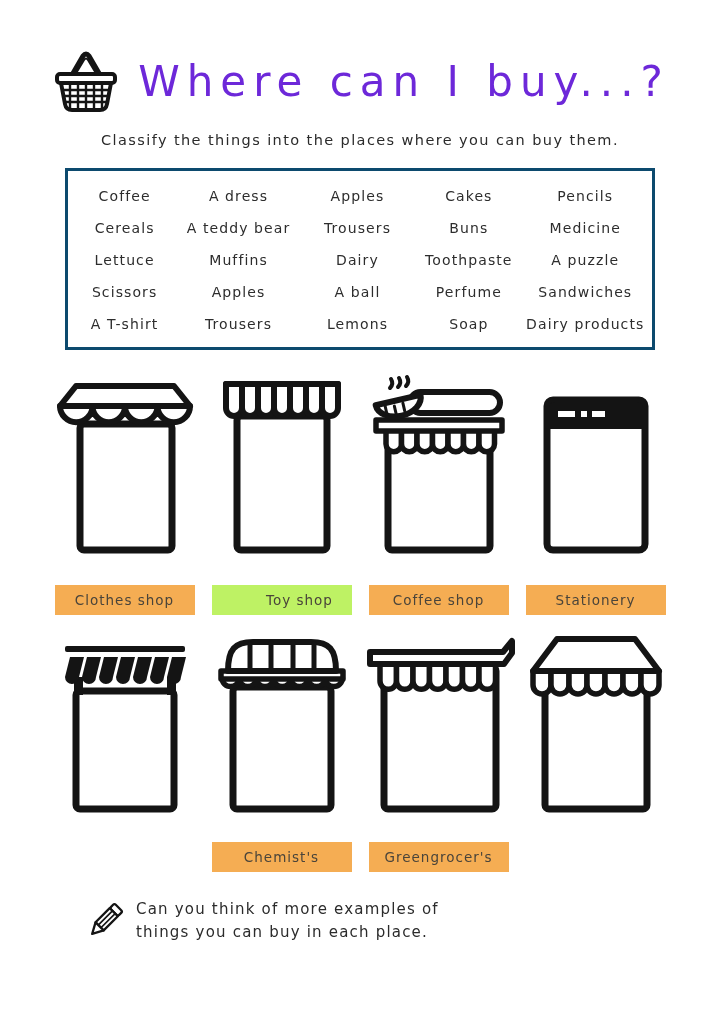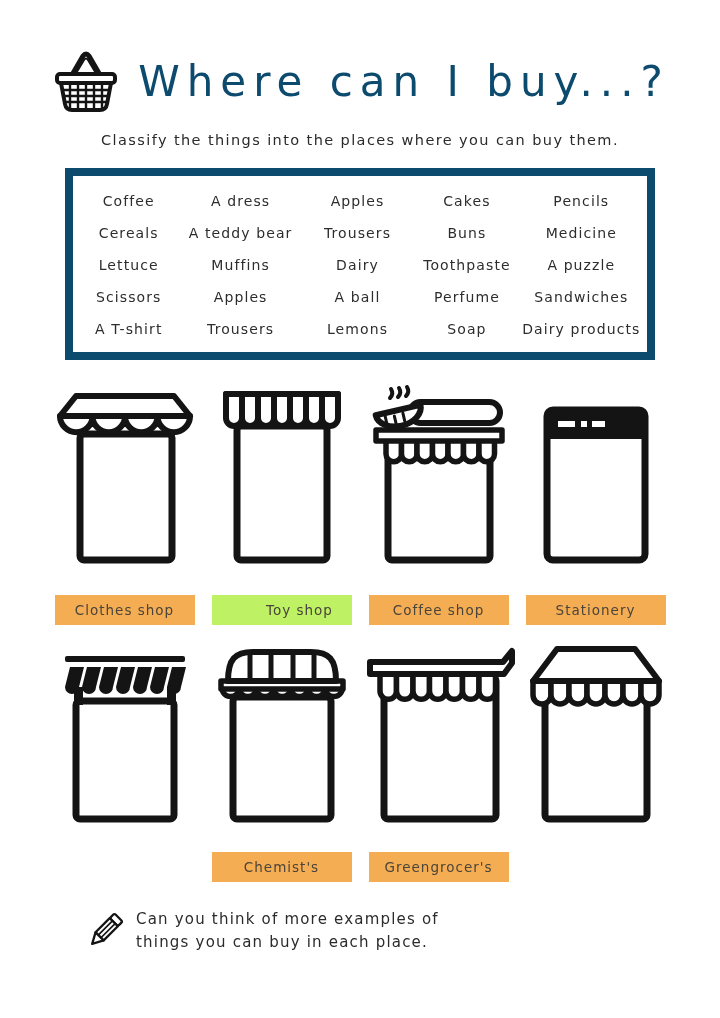--- a/index.html
+++ b/index.html
@@ -8,29 +8,29 @@
     background:#ffffff;
     font-family:"DejaVu Sans", sans-serif;
     color:#1c1c1c;
     overflow:hidden;
   }
   .page { width:720px; height:1018px; position:relative; }
 
   
   .header { display:flex; align-items:center; justify-content:center; gap:16px; padding-top:48px; }
   .title {
-    font-size:42px; font-weight:500; letter-spacing:7px; color:#0c4a6e; white-space:nowrap;
+    font-size:42px; font-weight:500; letter-spacing:7px; color:#6d28d9; white-space:nowrap;
   }
   .subtitle {
     text-align:center; margin-top:18px; font-size:14.5px; letter-spacing:1.4px; color:#2b2b2b;
   }
 
   
   .word-bank {
-    width:590px; margin:20px auto 0; border:8px solid #0c4a6e;
+    width:590px; margin:20px auto 0; border:3px solid #0c4a6e;
     padding:17px 6px 15px; display:grid;
     grid-template-columns:1fr 1.25fr 1.1fr 1.1fr 1.2fr;
     row-gap:16px;
   }
   .word { text-align:center; font-size:14px; letter-spacing:1.1px; color:#2d2d2d; white-space:nowrap; }
 
   
   .shops {
     width:624px; margin:24px auto 0;
     display:grid; grid-template-columns:repeat(4,1fr);

